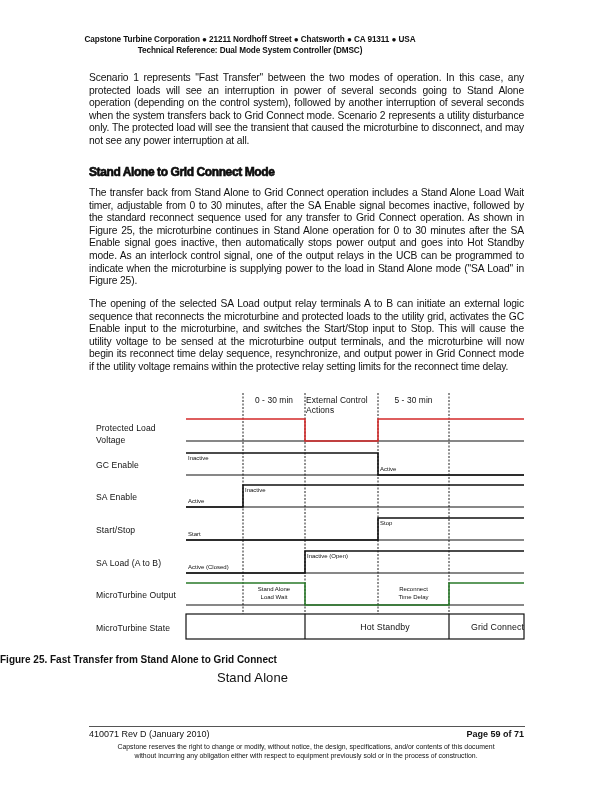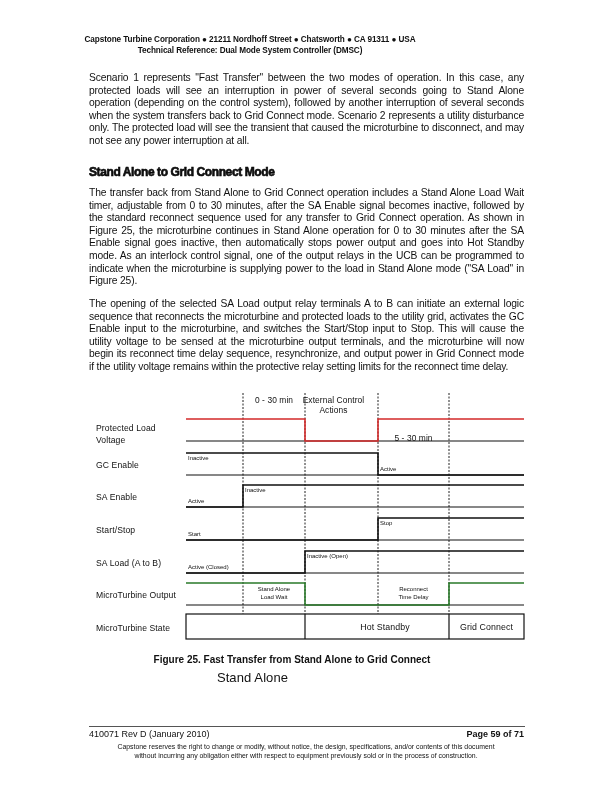--- a/index.html
+++ b/index.html
@@ -8,21 +8,21 @@
   .hdr { position: absolute; left: 0; width: 500px; text-align: center;
          font-size: 8.2px; font-weight: bold; letter-spacing: -0.1px; }
   .para { position: absolute; left: 89px; width: 435px; font-size: 10.3px;
           line-height: 12.6px; text-align: justify; letter-spacing: -0.15px;
           font-stretch: condensed; }
   .section-title { position: absolute; left: 89px; top: 165px; font-size: 12px;
           font-weight: 900; letter-spacing: -0.4px; -webkit-text-stroke: 0.6px #000; }
   .diagram { position: absolute; left: 0; top: 0; width: 612px; height: 792px; }
   .lbl { position: absolute; font-size: 8.6px; letter-spacing: 0.1px; }
   .tiny { position: absolute; font-size: 6px; }
-  .caption { position: absolute; left: 0; width: 584px; top: 654px; text-align: center;
+  .caption { position: absolute; left: 0; width: 584px; top: 654px; 
              font-size: 10px; font-weight: bold; }
   .footer-rule { position: absolute; left: 89px; top: 726px; width: 436px; height: 1px; background: #555; }
   .foot-left { position: absolute; left: 89px; top: 729px; font-size: 9px; font-weight: normal; }
   .foot-right { position: absolute; right: 88px; top: 729px; font-size: 9px; font-weight: bold; }
   .foot-note { position: absolute; left: 0; width: 612px; text-align: center; top: 742px;
                font-size: 6.9px; line-height: 9.4px; }
 </style>
 </head>
 <body>
 
@@ -51,22 +51,22 @@
       <line x1="186" y1="573" x2="524" y2="573" stroke="#111" stroke-width="1.2"></line>
       <path d="M186,573L305,573L305,551L524,551" fill="none" stroke="#111111" stroke-width="1.6"></path>
       <line x1="186" y1="605" x2="524" y2="605" stroke="#111" stroke-width="1.2"></line>
       <path d="M186,583L305,583L305,605L449,605L449,583L524,583" fill="none" stroke="#2a7a2a" stroke-width="1.6"></path>
       <rect x="186" y="614" width="338" height="25" fill="none" stroke="#111" stroke-width="1.2"></rect>
       <line x1="305" y1="614" x2="305" y2="639" stroke="#111" stroke-width="1.2"></line>
       <line x1="449" y1="614" x2="449" y2="639" stroke="#111" stroke-width="1.2"></line>
     </svg>
   <div id="diag-labels">
       <div class="lbl" style="left:243px;width:62px;top:395px;text-align:center;font-size:8.4px;">0 - 30 min</div>
-      <div class="lbl" style="left:297px;width:73px;top:395px;text-align:center;font-size:8.4px;line-height:10px;">External Control Actions</div>
-      <div class="lbl" style="left:378px;width:71px;top:395px;text-align:center;font-size:8.4px;margin-top:38px;">5 - 30 min</div>
+      <div class="lbl" style="left:306px;width:73px;top:395px;font-size:8.4px;line-height:10px;">External Control Actions</div>
+      <div class="lbl" style="left:378px;width:71px;top:395px;text-align:center;font-size:8.4px;">5 - 30 min</div>
       <div class="lbl" style="left: 96px; top: 422px; width: 80px; line-height: 12px; white-space: pre-line;">Protected Load
 Voltage</div>
       <div class="lbl" style="left:96px;top:460px;">GC Enable</div>
       <div class="tiny" style="left:188px;top:455px;">Inactive</div>
       <div class="tiny" style="left:380px;top:466px;">Active</div>
       <div class="lbl" style="left:96px;top:492px;">SA Enable</div>
       <div class="tiny" style="left:188px;top:498px;">Active</div>
       <div class="tiny" style="left:245px;top:487px;">Inactive</div>
       <div class="lbl" style="left:96px;top:525px;">Start/Stop</div>
       <div class="tiny" style="left:188px;top:531px;">Start</div>
@@ -74,21 +74,21 @@
       <div class="lbl" style="left:96px;top:558px;">SA Load (A to B)</div>
       <div class="tiny" style="left:188px;top:564px;">Active (Closed)</div>
       <div class="tiny" style="left:307px;top:553px;">Inactive (Open)</div>
       <div class="lbl" style="left:96px;top:590px;">MicroTurbine Output</div>
       <div class="tiny" style="left:243px;width:62px;top:586px;text-align:center;line-height:7.5px;white-space:pre-line;">Stand Alone
 Load Wait</div>
       <div class="tiny" style="left:378px;width:71px;top:586px;text-align:center;line-height:7.5px;white-space:pre-line;">Reconnect
 Time Delay</div>
       <div class="lbl" style="left:186px;width:133px;top:622px;text-align:center;font-size:13px;margin-top:48px;">Stand Alone</div>
       <div class="lbl" style="left:305px;width:160px;top:622px;text-align:center;font-size:8.8px;">Hot Standby</div>
-      <div class="lbl" style="left:449px;width:75px;top:622px;text-align:center;font-size:8.8px;">Grid Connect</div>
+      <div class="lbl" style="left:449px;width:75px;top:622px;text-align:right;font-size:8.8px;">Grid Connect</div>
       <div class="lbl" style="left:96px;top:623px;">MicroTurbine State</div>
     </div>
 </div>
 
 <div class="caption">Figure 25. Fast Transfer from Stand Alone to Grid Connect</div>
 
 <div class="footer-rule"></div>
 <div class="foot-left">410071 Rev D (January 2010)</div>
 <div class="foot-right">Page 59 of 71</div>
 <div class="foot-note">

